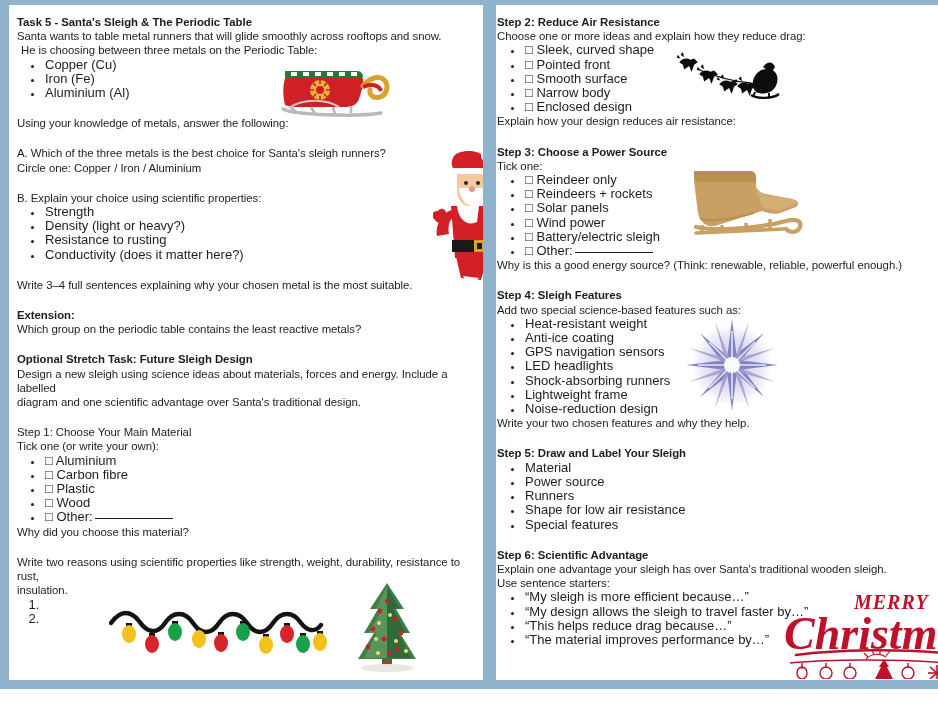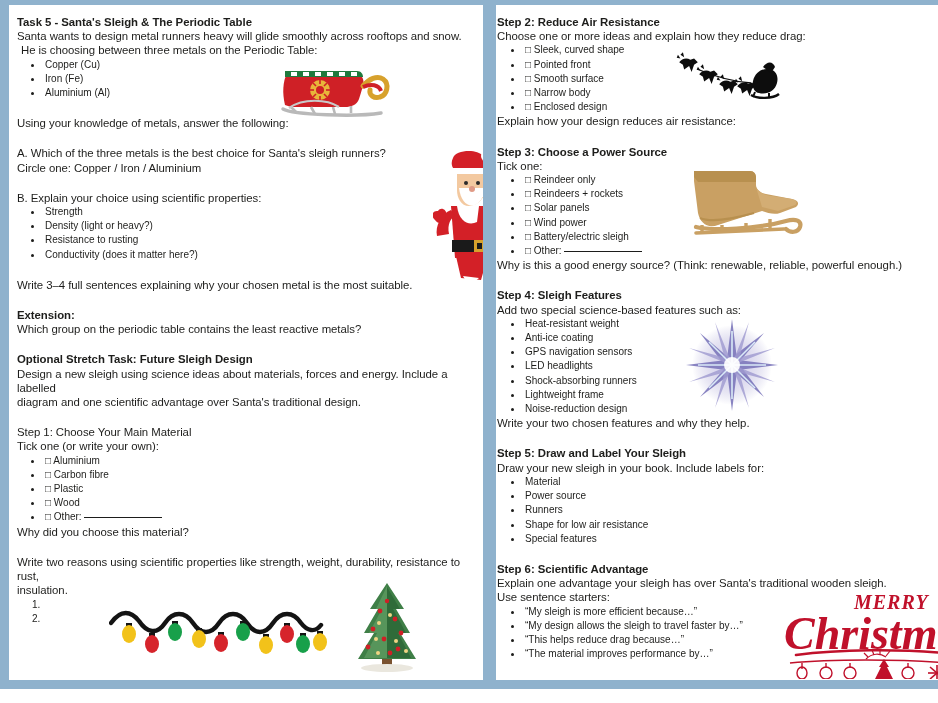--- a/index.html
+++ b/index.html
@@ -62,21 +62,21 @@
   .p { font-weight: normal; }
   .gap16 { height: 16px; }
 
   ul.bul, ol.num {
     margin: 0 0 0 0;
     padding-left: 26px;
   }
   ul.bul { list-style: disc; }
   ol.num { list-style: decimal; }
   ul.bul li, ol.num li {
-    font-size: 10px;
+    font-size: 13px;
     line-height: 14.2px;
     color: #1d1d1b;
     padding-left: 2px;
   }
   ul.bul li::marker { font-size: 9px; }
   .box { font-size: 10.5px; }
   .rule {
     display: inline-block;
     border-bottom: 1.3px solid #1d1d1b;
     width: 78px;
@@ -223,21 +223,21 @@
               <circle cx="30" cy="58" r="2"></circle>
           <circle cx="60" cy="70" r="2"></circle>
               <circle cx="32" cy="72" r="2"></circle>
         </g>
         <ellipse cx="41" cy="87" rx="26" ry="4" fill="#eae7de"></ellipse>
       </svg>
     </div>
 
     <div class="col" id="col-left">
       <div class="h">Task 5 - Santa's Sleigh &amp; The Periodic Table</div>
-      <div class="p">Santa wants to design metal runners heavy will glide smoothly across rooftops and snow.</div>
+      <div class="p">Santa wants to table metal runners that will glide smoothly across rooftops and snow.</div>
       <div class="p indent">He is choosing between three metals on the Periodic Table:</div>
       <ul class="bul">
         <li>Copper (Cu)</li>
         <li>Iron (Fe)</li>
         <li>Aluminium (Al)</li>
       </ul>
       <div class="gap16"></div>
       <div class="p">Using your knowledge of metals, answer the following:</div>
       <div class="gap16"></div>
       <div class="p">A. Which of the three metals is the best choice for Santa's sleigh runners?</div>
@@ -427,21 +427,20 @@
         <li>Anti-ice coating</li>
         <li>GPS navigation sensors</li>
         <li>LED headlights</li>
         <li>Shock-absorbing runners</li>
         <li>Lightweight frame</li>
         <li>Noise-reduction design</li>
       </ul>
       <div class="p">Write your two chosen features and why they help.</div>
       <div class="gap16"></div>
       <div class="h">Step 5: Draw and Label Your Sleigh</div>
-      <div class="p">Draw your new sleigh in your book. Include labels for:</div>
       <ul class="bul">
         <li>Material</li>
         <li>Power source</li>
         <li>Runners</li>
         <li>Shape for low air resistance</li>
         <li>Special features</li>
       </ul>
       <div class="gap16"></div>
       <div class="h">Step 6: Scientific Advantage</div>
       <div class="p">Explain one advantage your sleigh has over Santa's traditional wooden sleigh.</div>

